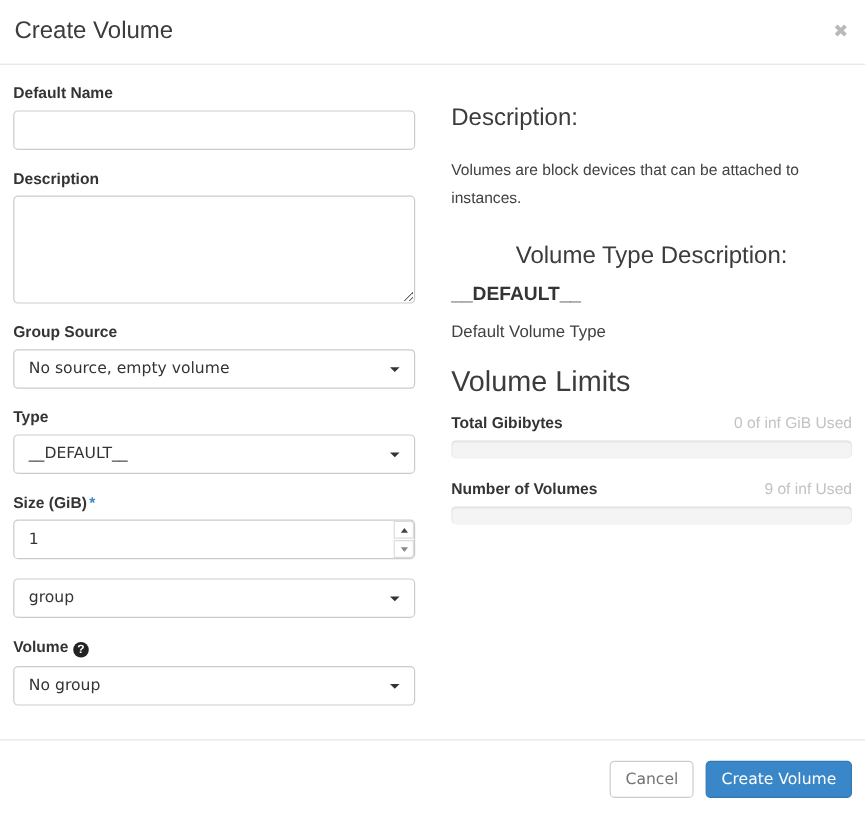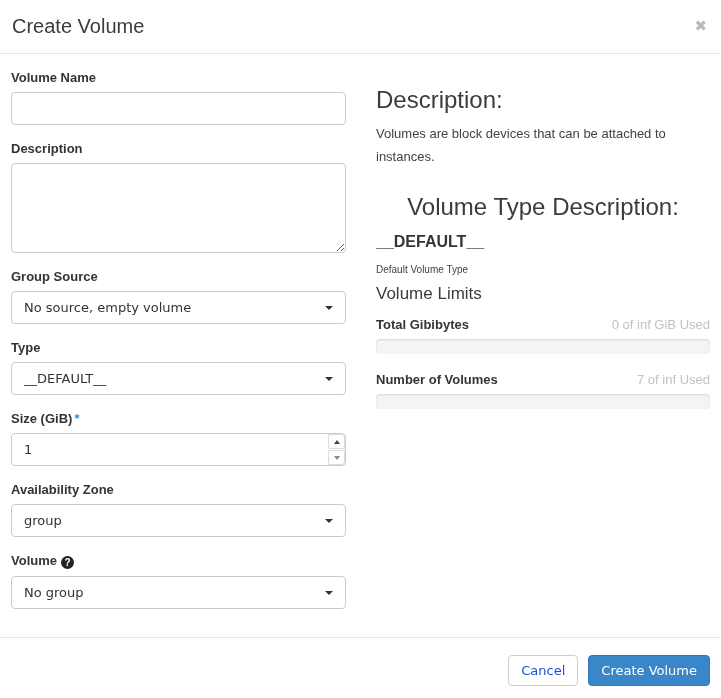--- a/index.html
+++ b/index.html
@@ -70,66 +70,66 @@
   .tri-up{width:0;height:0;border-left:3px solid transparent;border-right:3px solid transparent;border-bottom:4px solid #444;}
   .tri-down{width:0;height:0;border-left:3px solid transparent;border-right:3px solid transparent;border-top:4px solid #888;}
   
   .help-icon{
     display:inline-block;width:13px;height:13px;border-radius:50%;
     background:#222;color:#fff;font-size:10px;font-weight:bold;
     text-align:center;line-height:13px;vertical-align:-1px;margin-left:4px;
     cursor:pointer;
   }
   
-  .info-h{font-size:24px;font-weight:400;color:#3c3c3c;margin:0;line-height:1.1;}
+  .info-h{font-size:20px;font-weight:400;color:#3c3c3c;margin:0;line-height:1.1;}
   .h-desc{margin-top:17px;}
   .h-typedesc{margin-top:25px;text-align:center;}
-  .h-limits{font-size:17px;margin-top:10px;}
-  .info-p{font-size:13px;line-height:1.75;color:#424242;margin:10px 0 0 0;}
+  .h-limits{font-size:24px;margin-top:22px;}
+  .info-p{font-size:13px;line-height:1.75;color:#424242;margin:22px 0 0 0;}
   .type-name{font-size:16px;font-weight:bold;color:#343434;margin-top:13px;}
-  .type-desc{font-size:10px;color:#424242;margin-top:13px;}
+  .type-desc{font-size:14px;color:#424242;margin-top:13px;}
   .limit{margin-top:13px;}
   .limit + .limit{margin-top:18px;}
   .limit-head{display:flex;justify-content:space-between;align-items:baseline;font-size:13px;text-align:right;}
   .limit-label{font-weight:bold;color:var(--text);}
   .limit-usage{color:var(--muted);}
   .progress{
     margin-top:7px;height:15px;background:#f4f4f4;border-radius:4px;
     box-shadow:inset 0 1px 2px rgba(0,0,0,.12);overflow:hidden;
   }
   .progress-bar{height:100%;background:var(--primary);border-radius:4px;}
   
   .modal-footer{
     border-top:1px solid var(--divider);
     padding:17px 11px 13px 11px;
     display:flex;justify-content:flex-end;gap:10px;
   }
   .btn{
     height:31px;padding:6px 12px;border-radius:4px;cursor:pointer;
     font:13px "DejaVu Sans", sans-serif;line-height:1.4;
   }
-  .btn-default{background:#fff;border:1px solid #ccc;color:#1d4ed8;}
+  .btn-default{background:#fff;border:1px solid #ccc;color:#737373;}
   .btn-primary{background:var(--primary);border:1px solid var(--primary-border);color:#fff;}
 </style>
 </head>
 <body>
 
 <div>
 
   <div class="modal-header">
     <span class="modal-title">Create Volume</span>
     <button class="close-btn">✖</button>
   </div>
 
   <div class="modal-body">
 
     <div class="col-left">
 
       <div class="form-group">
-        <label class="ctl-label">Volume Name</label>
+        <label class="ctl-label">Default Name</label>
         <input class="txt-input" type="text" value="" style="">
       </div>
 
       <div class="form-group">
         <label class="ctl-label">Description</label>
         <textarea class="txt-area" style=""></textarea>
       </div>
 
       <div class="form-group">
         <label class="ctl-label">Group Source</label>
@@ -156,21 +156,20 @@
                 <span class="tri-up"></span>
               </button>
             <button class="spin-btn down">
                 <span class="tri-down"></span>
               </button>
           </div>
         </div>
       </div>
 
       <div class="form-group">
-        <label class="ctl-label">Availability Zone</label>
         <div class="sel">
           <span>group</span>
           <span class="caret"></span>
         </div>
       </div>
 
       <div class="form-group">
         <label class="ctl-label"><span>Volume</span><span class="help-icon">?</span></label>
         <div class="sel">
           <span>No group</span>
@@ -196,21 +195,21 @@
           <span class="limit-usage">0 of inf GiB Used</span>
         </div>
         <div class="progress">
           <div class="progress-bar" style="width: 0%;"></div>
         </div>
       </div>
 
       <div class="limit">
         <div class="limit-head">
           <span class="limit-label">Number of Volumes</span>
-          <span class="limit-usage">7 of inf Used</span>
+          <span class="limit-usage">9 of inf Used</span>
         </div>
         <div class="progress">
           <div class="progress-bar" style="width: 0%;"></div>
         </div>
       </div>
     </div>
 
   </div>
 
   <div class="modal-footer">

